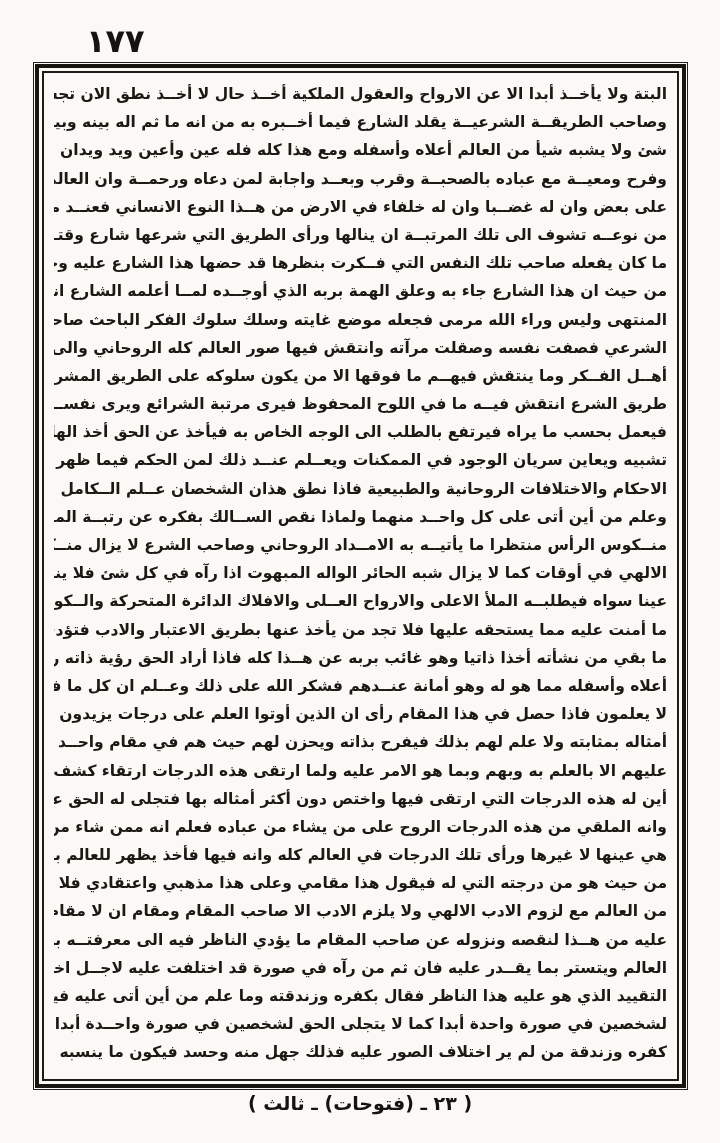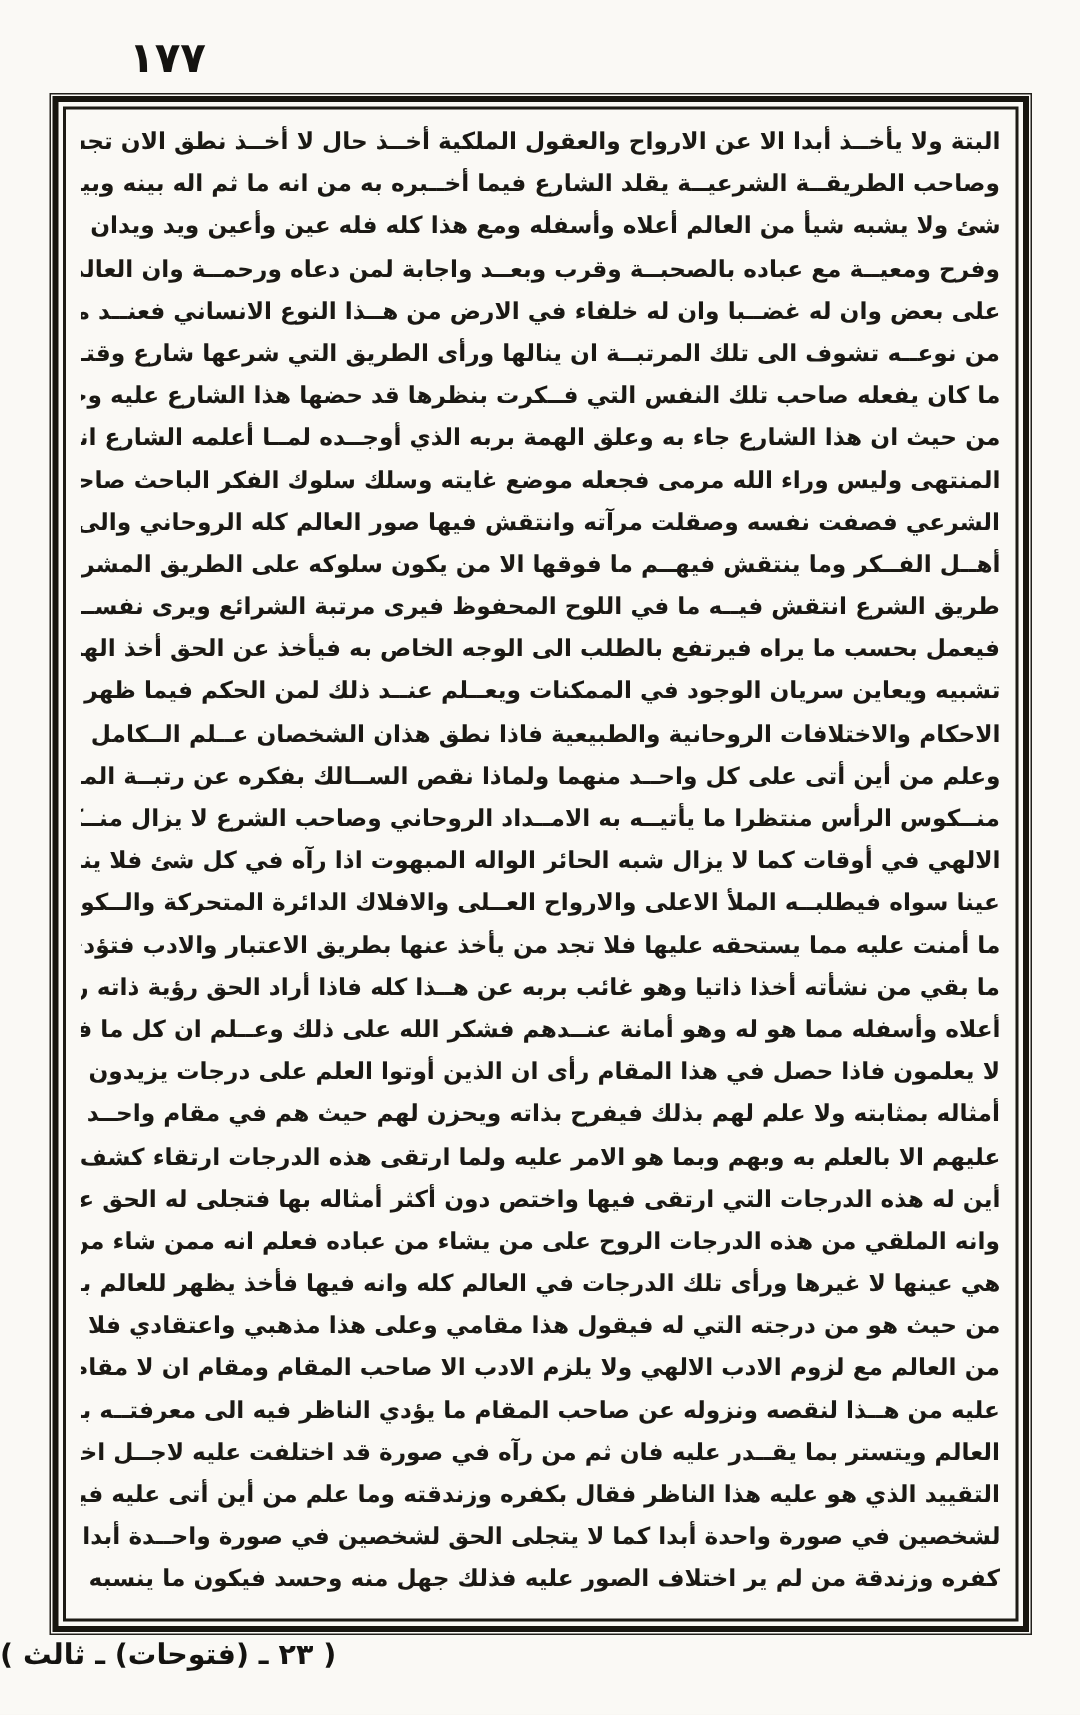--- a/index.html
+++ b/index.html
@@ -13,21 +13,21 @@
     width: 720px;
     height: 1143px;
     background: #faf9f5;
     overflow: hidden;
     color: #1b1914;
   }
   .page-number {
     position: absolute;
     top: 22px;
     left: 86px;
-    font-size: 28px;
+    font-size: 32px;
     font-weight: 700;
     letter-spacing: 2px;
     color: #141310;
   }
   
   .frame {
     position: absolute;
     left: 33px;
     top: 62px;
     width: 655px;
@@ -66,21 +66,21 @@
     font-weight: 700;
     white-space: nowrap;
     overflow: hidden;
     color: #1b1914;
   }
   .footer-signature {
     position: absolute;
     left: 0;
     right: 0;
     top: 1092px;
-    text-align: left;
+    text-align: center;
     direction: rtl;
     font-size: 19px;
     font-weight: 700;
     color: #141310;
   }
 </style>
 </head>
 <body>
 
 <div class="page">

